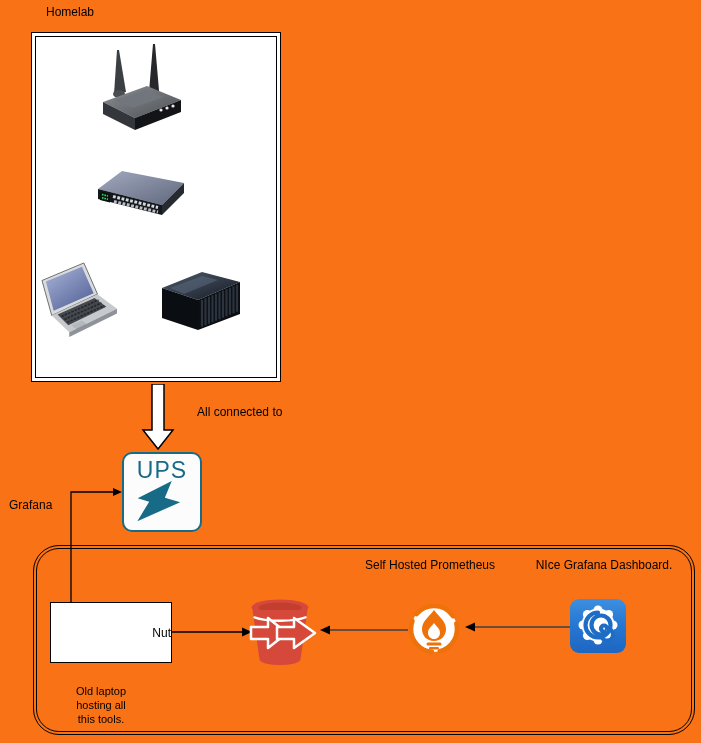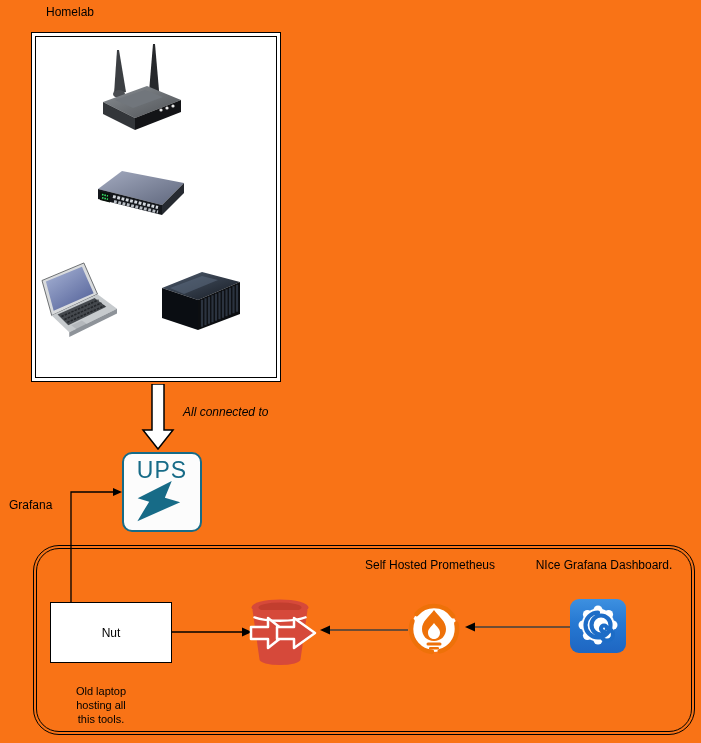--- a/index.html
+++ b/index.html
@@ -31,21 +31,21 @@
   
   .host-container{
     position:absolute;left:33px;top:545px;width:662px;height:190px;
     box-sizing:border-box;border:1px solid #000;border-radius:26px;background:transparent;
   }
   .host-container-inner{position:absolute;inset:2px;border:1px solid #000;border-radius:23px;}
 
   .nut-box{
     position:absolute;left:50px;top:602px;width:122px;height:61px;
     box-sizing:border-box;border:1px solid #000;background:#fff;
-    display:flex;align-items:center;justify-content:center;font-size:12px;
+    display:flex;align-items:center;justify-content:flex-end;font-size:12px;
   }
 
   .note{
     position:absolute;left:55px;top:684px;width:92px;
     font-size:11px;line-height:14px;text-align:center;white-space:pre-line;
   }
 
   .grafana-box{
     position:absolute;left:570px;top:599px;width:56px;height:54px;border-radius:9px;
     background:linear-gradient(180deg,#3D90E0 0%,#2678D2 45%,#1E66C2 100%);
@@ -127,21 +127,21 @@
     <polygon points="14,20 46,8 62,12 28,26" fill="#5b6a7e" opacity="0.55"></polygon>
     <polygon points="42,32 84,14 84,46 42,62" fill="#0c0e11"></polygon>
     <path d="M46 31.8 v27 M49.5 30.3 v27 M53 28.8 v27 M56.5 27.3 v27 M60 25.8 v27 M63.5 24.3 v27 M67 22.8 v27 M70.5 21.3 v27 M74 19.8 v27 M77.5 18.3 v27 M81 16.8 v27" stroke="#2b333f" stroke-width="2.2" fill="none"></path>
     <polygon points="6,20 42,32 42,62 6,50" fill="#0a0d12"></polygon>
   </svg>
 
   <svg class="abs" style="left:140px;top:384px;" width="36" height="68" viewBox="0 0 36 68">
     <polygon points="12,0 24,0 24,46 33,46 18,65 3,46 12,46" fill="#ffffff" stroke="#000" stroke-width="1.5" stroke-linejoin="miter"></polygon>
   </svg>
 
-  <div class="lbl" style="left:183px;top:406px;font-style:italic;">All connected to</div>
+  <div class="lbl" style="left:197px;top:406px;">All connected to</div>
 
   <div class="ups-box">
     <div class="ups-text">UPS</div>
     <svg style="position:absolute;left:8px;top:25px;" width="58" height="50" viewBox="0 0 56 50">
       <g transform="rotate(16 28 25)">
         <polygon points="32,0 4,26 16,26 10,48 46,18 30,18" fill="#176B87"></polygon>
       </g>
     </svg>
   </div>
 

